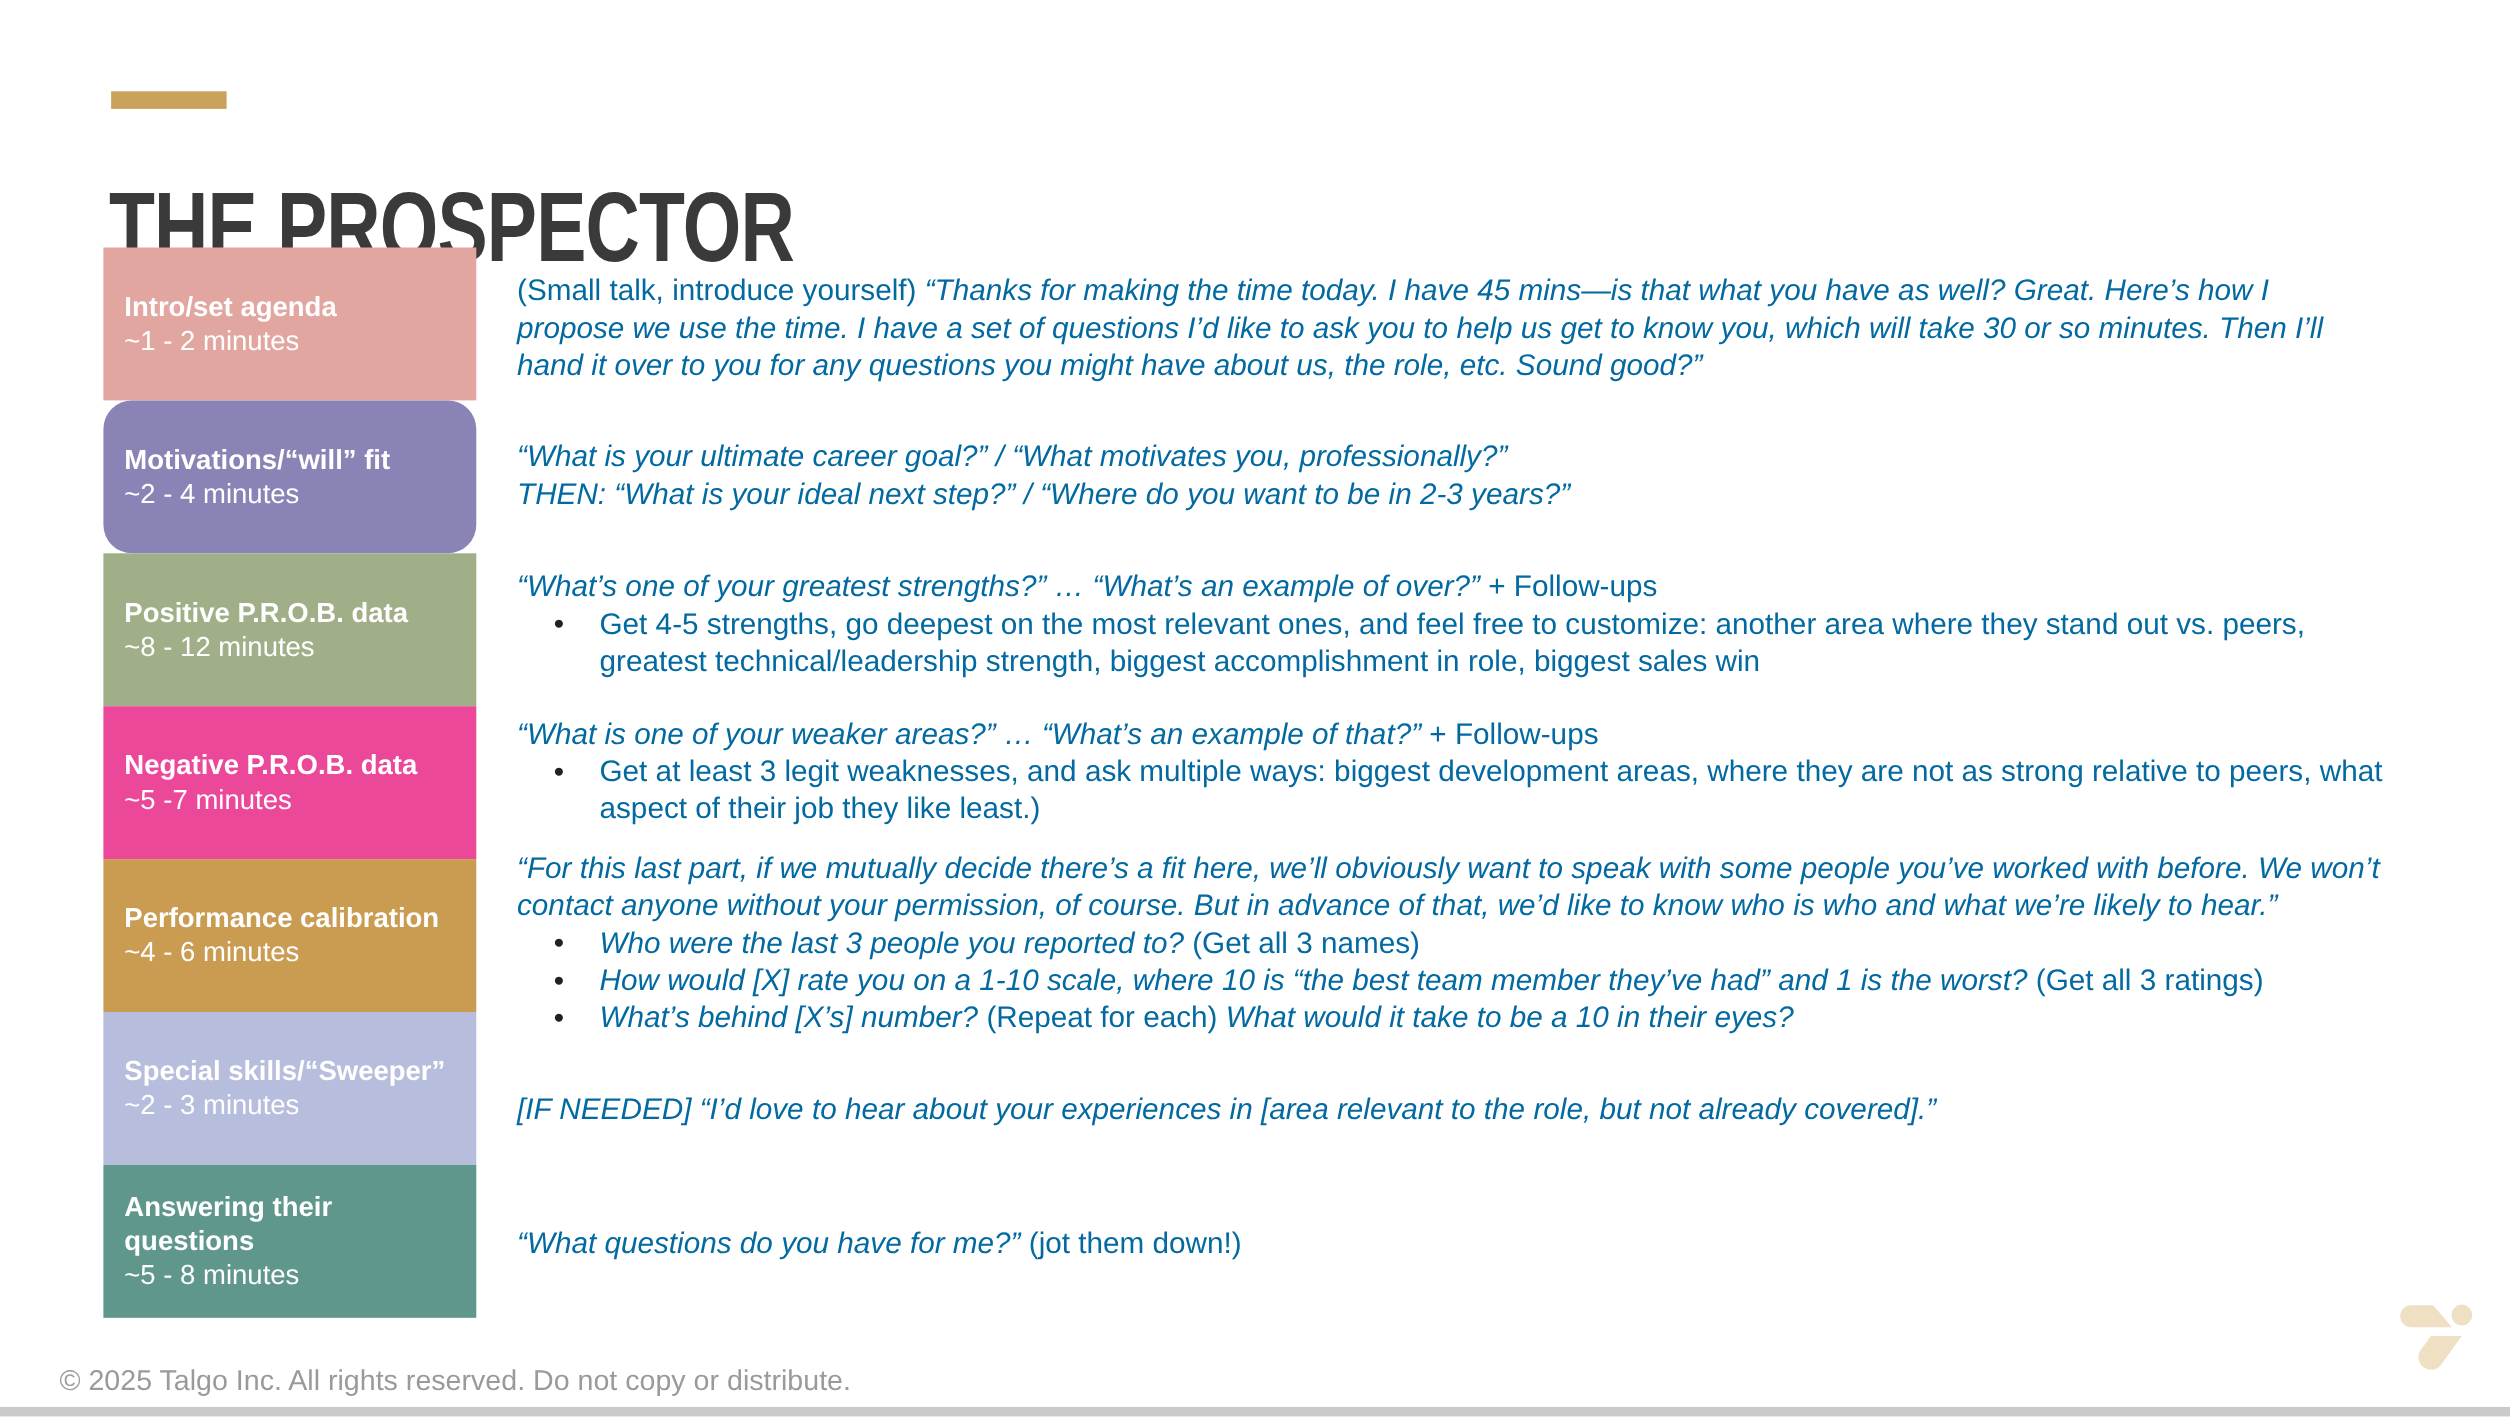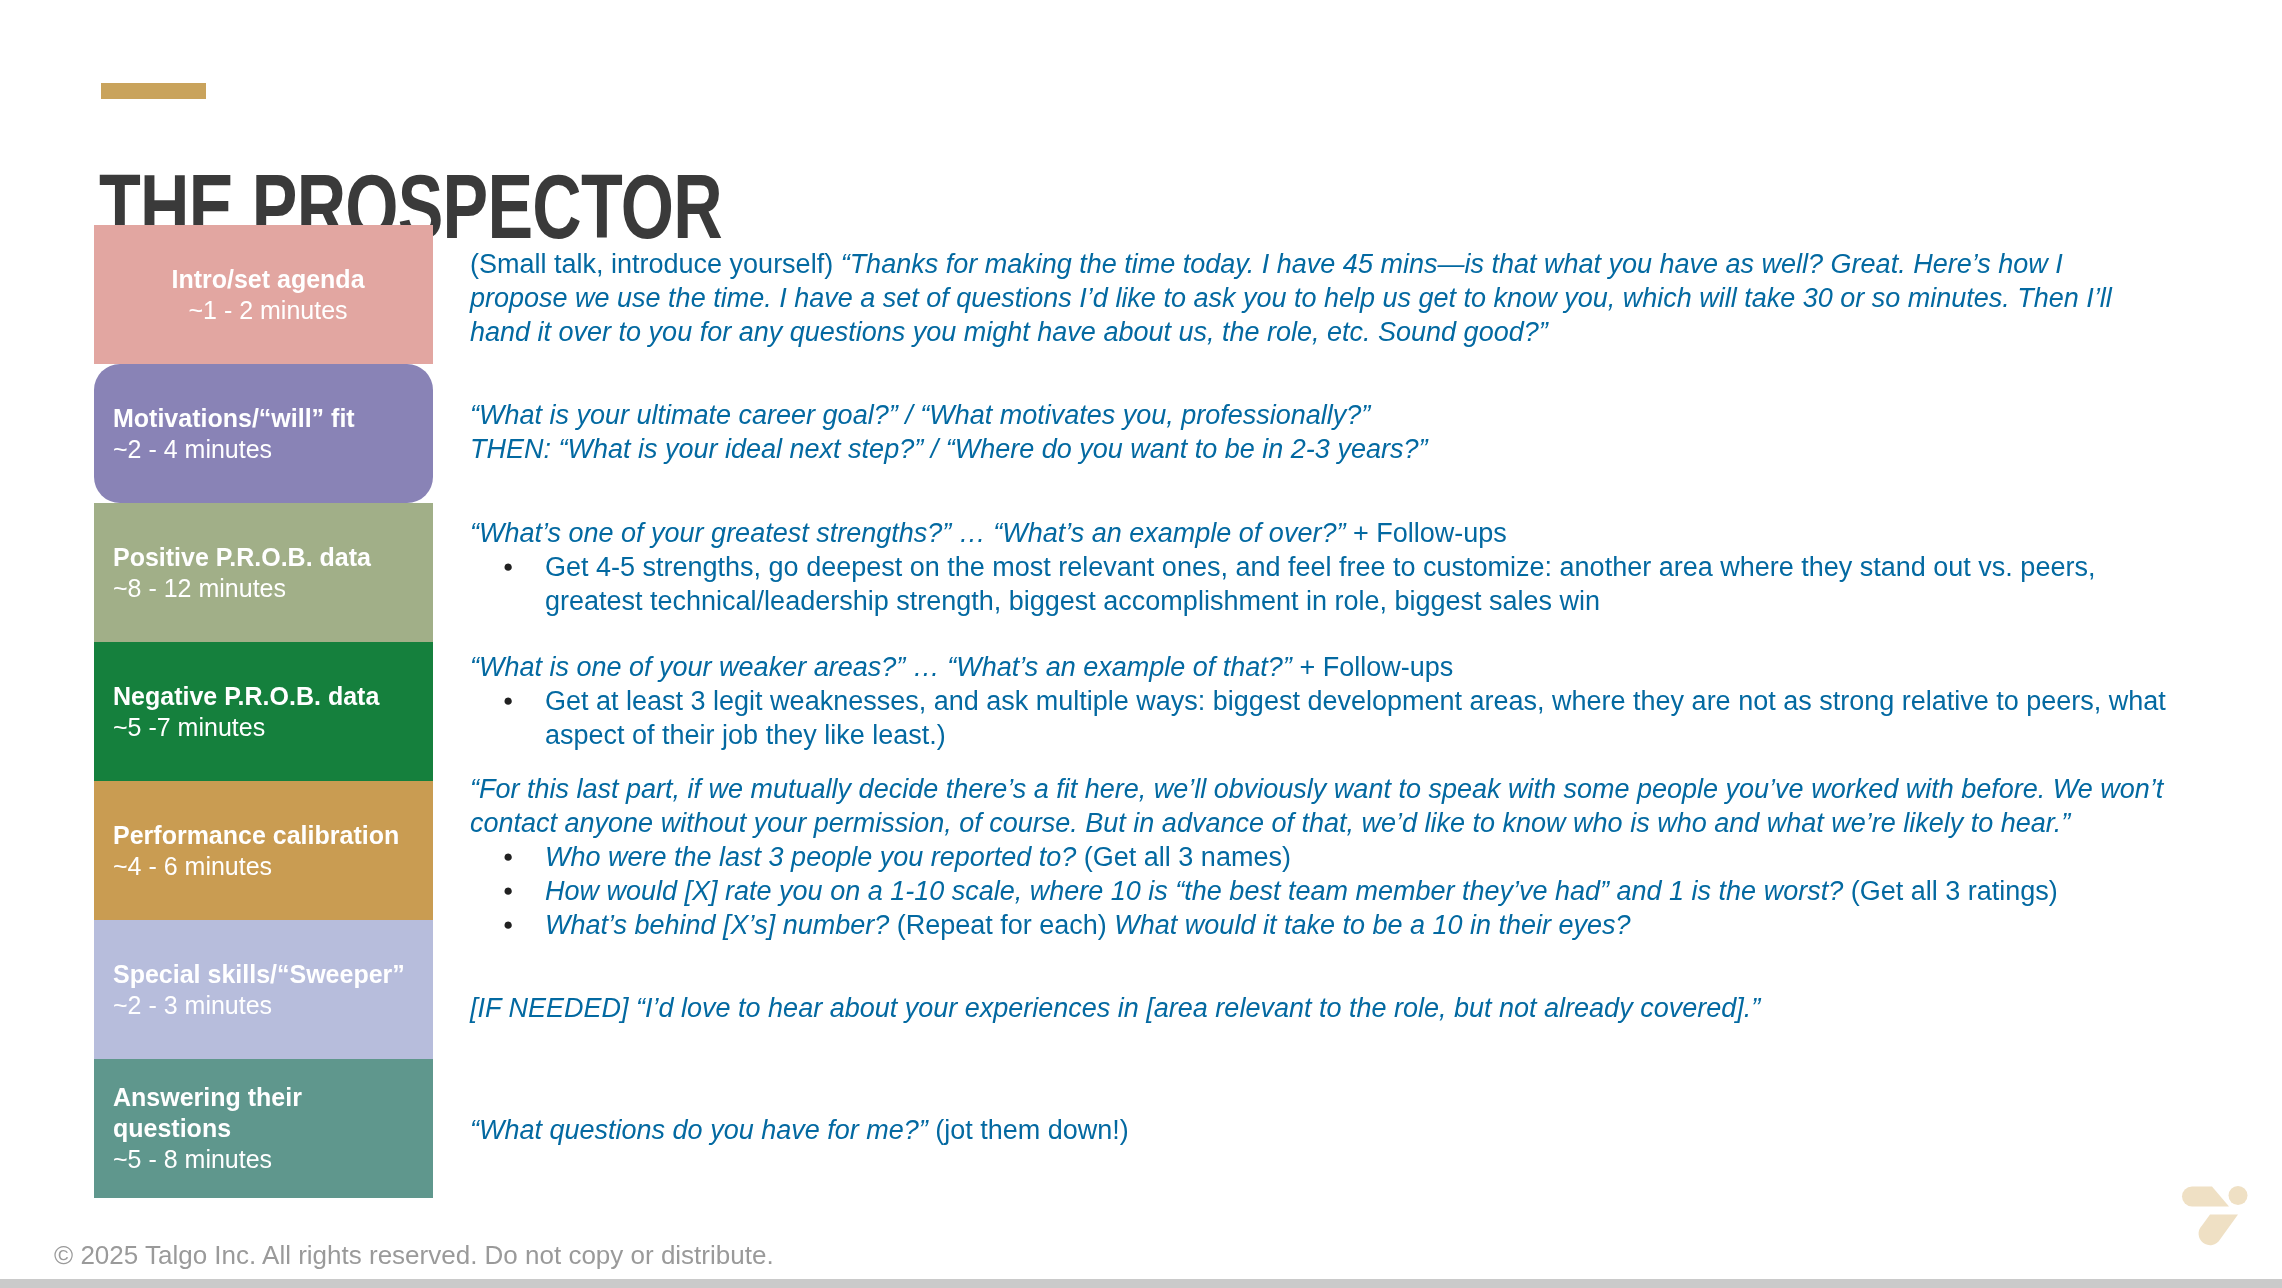--- a/index.html
+++ b/index.html
@@ -58,33 +58,33 @@
 </style>
 </head>
 <body>
 
 <div class="slide">
 
   <div class="accent-bar" style="background: rgb(201, 163, 92);"></div>
   <h1 class="title">THE PROSPECTOR</h1>
 
   <div class="agenda">
-    <div class="blk" style="background: rgb(226, 166, 161); align-items: center;">
+    <div class="blk" style="background: rgb(226, 166, 161);">
       <div class="blk-label">Intro/set agenda</div>
       <div class="blk-duration">~1 - 2 minutes</div>
     </div>
     <div class="blk" style="background: rgb(137, 131, 182); border-radius: 26px;">
       <div class="blk-label">Motivations/“will” fit</div>
       <div class="blk-duration">~2 - 4 minutes</div>
     </div>
     <div class="blk" style="background: rgb(161, 175, 136);">
       <div class="blk-label">Positive P.R.O.B. data</div>
       <div class="blk-duration">~8 - 12 minutes</div>
     </div>
-    <div class="blk" style="background: #15803d;">
+    <div class="blk" style="background: #ec4899;">
       <div class="blk-label">Negative P.R.O.B. data</div>
       <div class="blk-duration">~5 -7 minutes</div>
     </div>
     <div class="blk" style="background: rgb(201, 156, 82);">
       <div class="blk-label">Performance calibration</div>
       <div class="blk-duration">~4 - 6 minutes</div>
     </div>
     <div class="blk" style="background: rgb(183, 189, 220);">
       <div class="blk-label">Special skills/“Sweeper”</div>
       <div class="blk-duration">~2 - 3 minutes</div>

